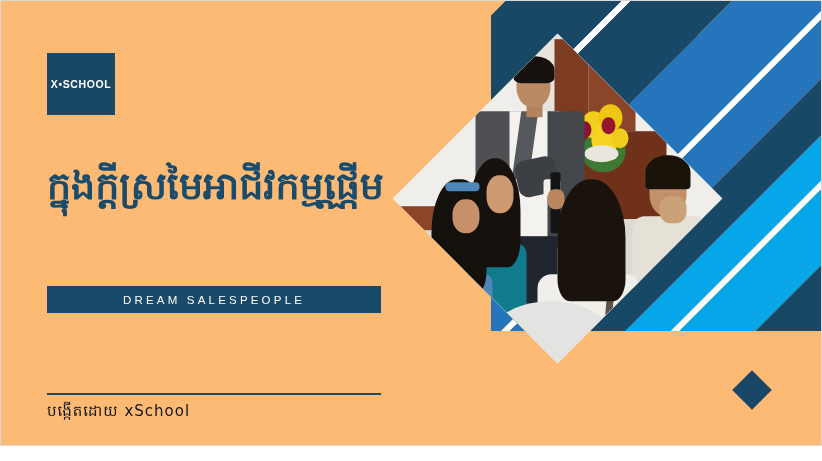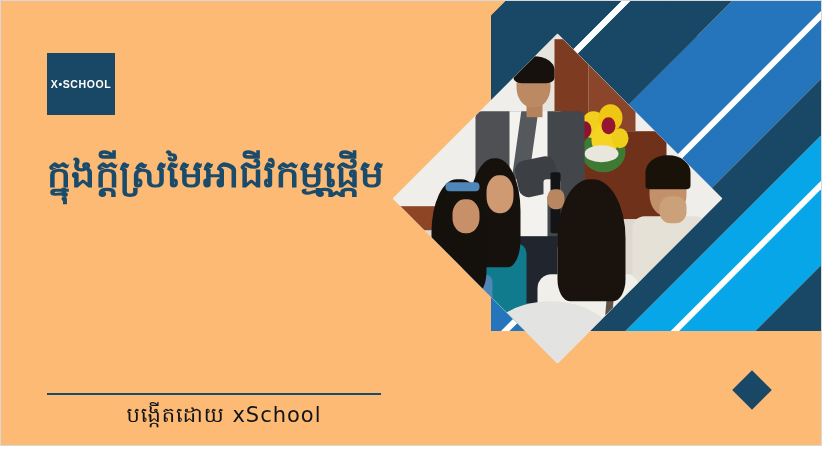--- a/index.html
+++ b/index.html
@@ -172,21 +172,21 @@
     color: #1b4b6b;
     line-height: 1.12;
     font-family: "DejaVu Sans", sans-serif;
     white-space: nowrap;
   }
   .title-line-2 {
     font-size: 38px;
     font-weight: bold;
     color: #1b4b6b;
     line-height: 1.15;
-    margin-top: 2px;
+    margin-top: 14px;
     font-family: "DejaVu Sans", sans-serif;
     white-space: nowrap;
   }
 
   .sub-banner {
     position: absolute;
     left: 46px;
     top: 285px;
     width: 334px;
     height: 27px;
@@ -205,25 +205,25 @@
   .footer-rule {
     position: absolute;
     left: 46px;
     top: 392px;
     width: 334px;
     height: 1.5px;
     background: #1b4b6b;
   }
   .footer-text {
     position: absolute;
-    left: 56px;
+    left: 46px;
     top: 400px;
     width: 334px;
-    text-align: center;
-    font-size: 21px;
+    text-align: left;
+    font-size: 15px;
     color: #111418;
     letter-spacing: 1px;
     font-family: "DejaVu Sans", sans-serif;
   }
 
   
   .sc { position: absolute; }
   .wall-left   { left:0; top:0; width:100%; height:56%; background:#efeeea; }
   .wall-panel  { left:44%; top:0; width:28%; height:36%; background:#e7e4dd; }
   .wood-col    { left:49%; top:3%;  width:10%; height:50%; background:#7d3b22; }
@@ -369,18 +369,21 @@
     <div class="brand-row">
       <div class="logo-box">
         <span class="logo-text">X•SCHOOL</span>
       </div>
     </div>
 
     <div class="title-block">
       <div class="title-line-2">ក្នុងក្ដីស្រមៃអាជីវកម្មផ្ណើម</div>
     </div>
 
+    <div class="sub-banner">
+      <span class="sub-banner-text">DREAM SALESPEOPLE</span>
+    </div>
 
     <div class="footer-rule"></div>
     <div class="footer-text">បង្កើតដោយ  xSchool</div>
   </div>
 
 </div>
 
 </body></html>

